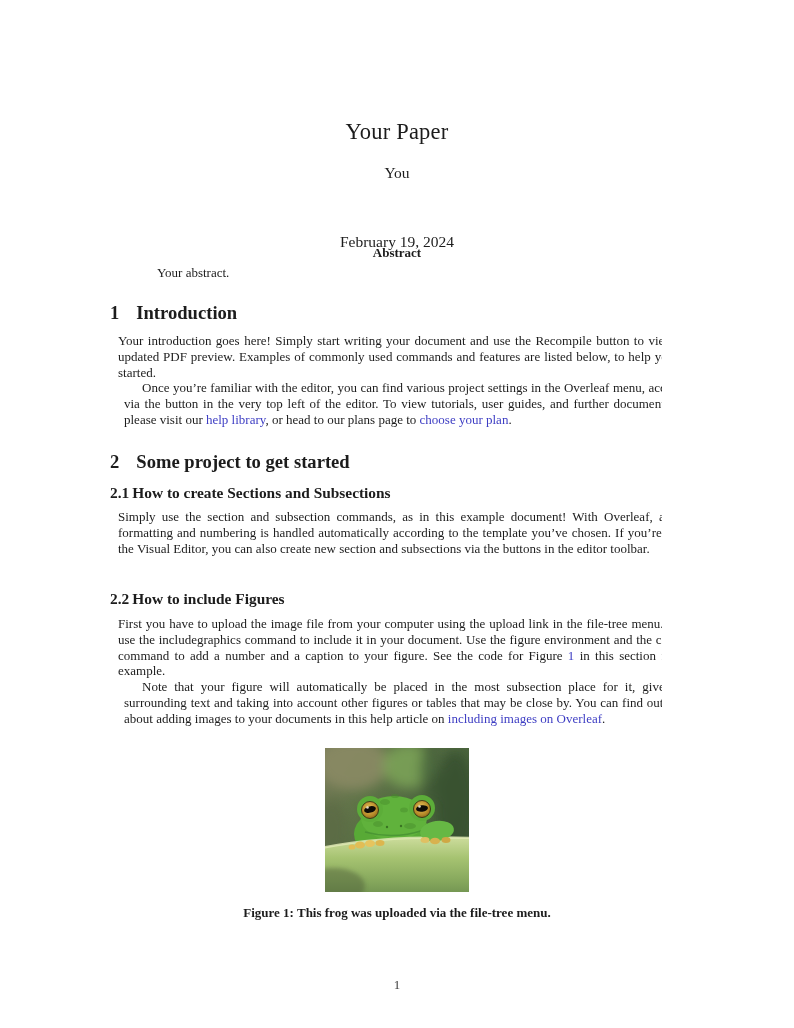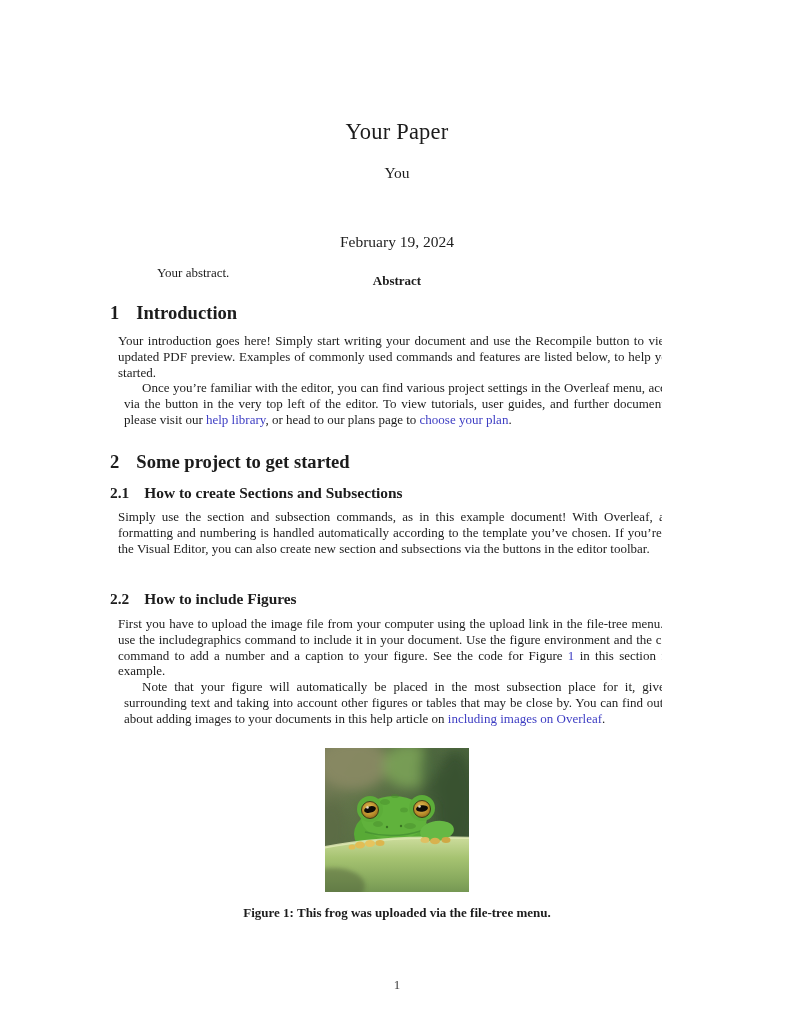--- a/index.html
+++ b/index.html
@@ -15,26 +15,26 @@
     background:var(--page-bg);
     color:var(--text-color);
     font-family:"Liberation Serif","DejaVu Serif",serif;
     overflow:hidden;
   }
   .abs{position:absolute;}
   .center{left:0;width:794px;text-align:center;}
   .doc-title{top:119px;font-size:22.5px;font-weight:400;letter-spacing:.2px;}
   .doc-author{top:164px;font-size:15.5px;}
   .doc-date{top:194px;font-size:15.5px;margin-top:39px;}
-  .abstract-heading{top:245px;font-size:13px;font-weight:700;margin-top:28px;}
+  .abstract-heading{top:245px;font-size:13px;font-weight:700;}
   .abstract-body{top:265px;left:157px;width:481px;font-size:13px;line-height:15.8px;}
   .sec-h1{left:110px;width:576px;font-size:18.6px;font-weight:700;}
   .sec-h2{left:110px;width:576px;font-size:15.4px;font-weight:700;}
   .sec-h1 .sec-num{display:inline-block;margin-right:17px;}
-  .sec-h2 .sec-num{display:inline-block;margin-right:15px;}
+  .sec-h2 .sec-num{display:inline-block;margin-right:3px;}
   .body-block{left:118px;width:576px;font-size:13px;line-height:15.8px;text-align:justify;}
   .body-block p + p{text-indent:18px;margin-left:6px;}
   #sec1-heading{top:302px;}
   #intro-paragraphs{top:333px;}
   #sec2-heading{top:451px;}
   #sec21-heading{top:484px;}
   #sec21-paragraphs{top:509px;}
   #sec22-heading{top:590px;}
   #sec22-paragraphs{top:616px;}
   .figure-wrap{top:748px;left:325px;width:144px;height:144px;}

